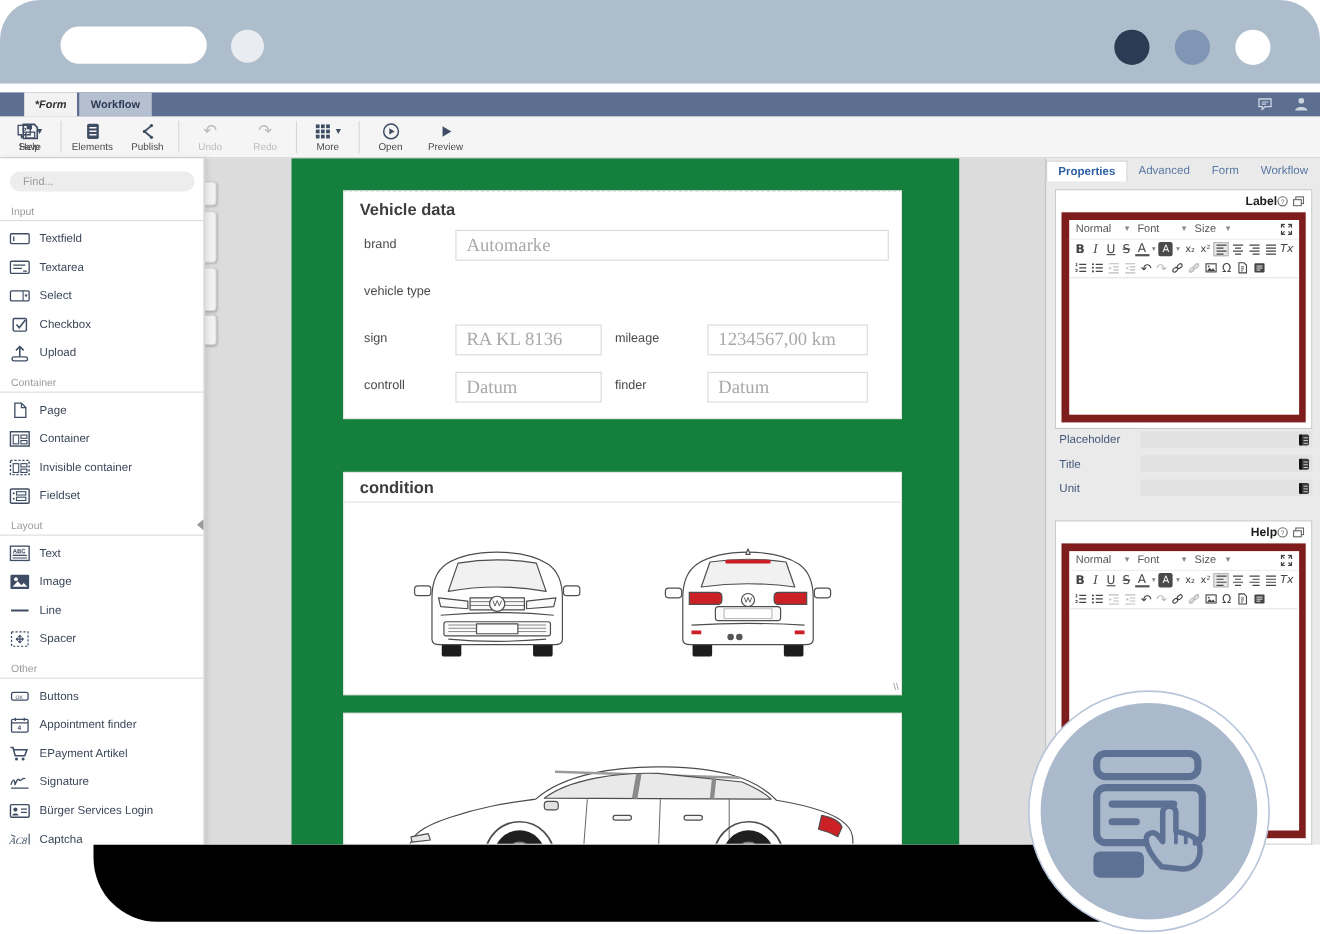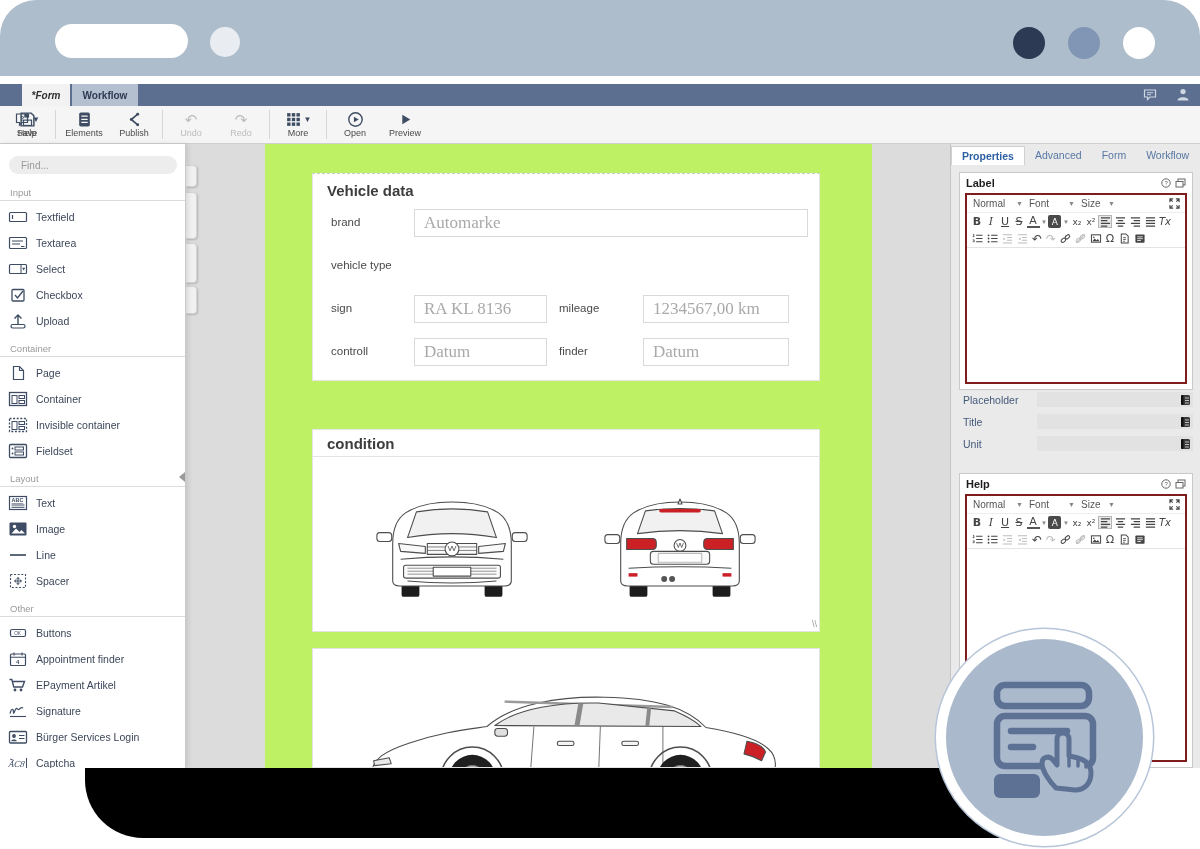--- a/index.html
+++ b/index.html
@@ -38,40 +38,40 @@
   .sb-item { height:26px; display:flex; align-items:center; cursor:pointer; }
   .sb-item .ic { width:36px; display:flex; justify-content:center; color:#3e4d63; }
   .sb-item .lb { font-size:10.5px; color:#3c4759; }
 
   
   .flytab { position:absolute; left:186px; width:11px; background:#f1f1f1; border:1px solid #d5d5d5; border-left:none; border-radius:0 4px 4px 0; box-shadow:1px 1px 2px rgba(0,0,0,.18); z-index:1; }
   .collapse-handle { position:absolute; left:179px; top:472px; width:0; height:0; border-top:5px solid transparent; border-bottom:5px solid transparent; border-right:6px solid #9a9a9a; z-index:3; cursor:pointer; }
 
   
   .gutter { position:absolute; left:186px; top:144px; width:764px; height:624px; background:#dcdcdc; }
-  .page { position:absolute; left:265px; top:144px; width:607px; height:624px; background:#bef264; z-index:1; }
+  .page { position:absolute; left:265px; top:144px; width:607px; height:624px; background:#15803d; z-index:1; }
   .fieldset { position:absolute; left:47px; width:508px; border:1px solid #e5e5e5; border-top:1px dashed #c9c9c9; background:#fff; }
   .fs-title { font-size:15px; font-weight:bold; color:#3d3d3d; padding:8px 14px 0 14px; }
   .frow { position:absolute; height:28px; }
   .frow .flabel { position:absolute; top:7px; font-size:11.5px; color:#4a4a4a; }
   .finput { position:absolute; height:28px; border:1px solid #d9d9d9; background:#fff; font-size:17px; color:#555; padding:0 9px; font-family:Liberation Serif, serif; }
   .finput::placeholder { color:#a9a9a9; }
   .imgbox { position:absolute; left:47px; width:508px; border:1px solid #e3e3e3; background:#fff; overflow:hidden; }
   .resize-handle { position:absolute; right:2px; bottom:2px; color:#999; font-size:9px; transform:scaleX(-1); cursor:nwse-resize; }
 
   
   .rpanel { position:absolute; left:950px; top:144px; width:250px; height:624px; background:#eaeaea; border-left:1px solid #c5c5c5; }
   .rtabs { position:absolute; left:0; top:2px; height:19px; display:flex; font-size:10.5px; }
   .rtab { padding:3px 10px 3px 10px; color:#5878a3; cursor:pointer; }
   .rtab.active { background:#fff; color:#2d5fa3; font-weight:bold; border:1px solid #d0d0d0; border-bottom:none; }
   .rcard { position:absolute; left:8px; width:234px; background:#fff; border:1px solid #c9c9c9; display:flex; flex-direction:column; }
-  .rcard-h { height:20px; display:flex; align-items:center; padding:0 6px; }
+  .rcard-h { height:20px; display:flex; align-items:center; padding:0 6px;text-align:right; }
   .rcard-h .t { font-size:11px; font-weight:bold; color:#1d1d1d; flex:1; }
   .rcard-h .hic { color:#666; display:flex; gap:4px; }
-  .editor { margin:0 5px 5px 5px; border:2px solid #7f1d1d; flex:1; display:flex; flex-direction:column; background:#fff; }
+  .editor { margin:0 5px 5px 5px; border:7px solid #7f1d1d; flex:1; display:flex; background:#fff; }
   .rte-row { display:flex; align-items:center; padding:2px 3px; flex-wrap:nowrap; }
   .rte-row1 { border-bottom:1px solid #ededed; }
   .rte-row3 { border-bottom:1px solid #e4e4e4; }
   .rte-content { flex:1; background:#fff; }
   .rte-dd { display:inline-flex; align-items:center; justify-content:space-between; font-size:10px; color:#555; padding:1px 3px; cursor:pointer; }
   .rte-dd .cv { font-size:7px; color:#888; margin-left:4px; }
   .rte-ic { width:14px; height:13px; display:inline-flex; align-items:center; justify-content:center; color:#444; cursor:pointer; margin:0 .5px; }
   .rte-ic.disabled { color:#bdbdbd; }
   .rte-ic.active { background:#e8e8e8; border:1px solid #b5b5b5; }
   .rte-tx { min-width:13px; height:13px; display:inline-flex; align-items:flex-end; justify-content:center; font-size:11px; line-height:12px; color:#444; cursor:pointer; font-family:"DejaVu Sans",sans-serif; margin:0 .5px; }

